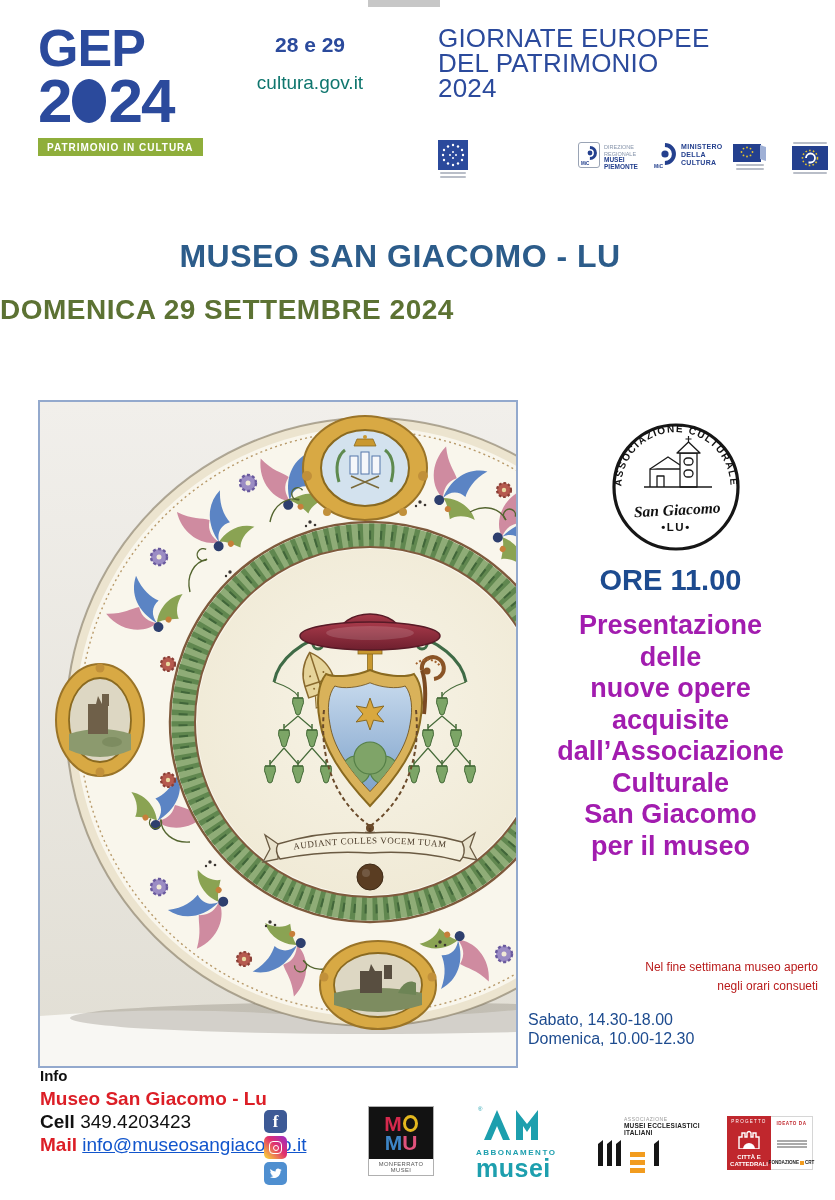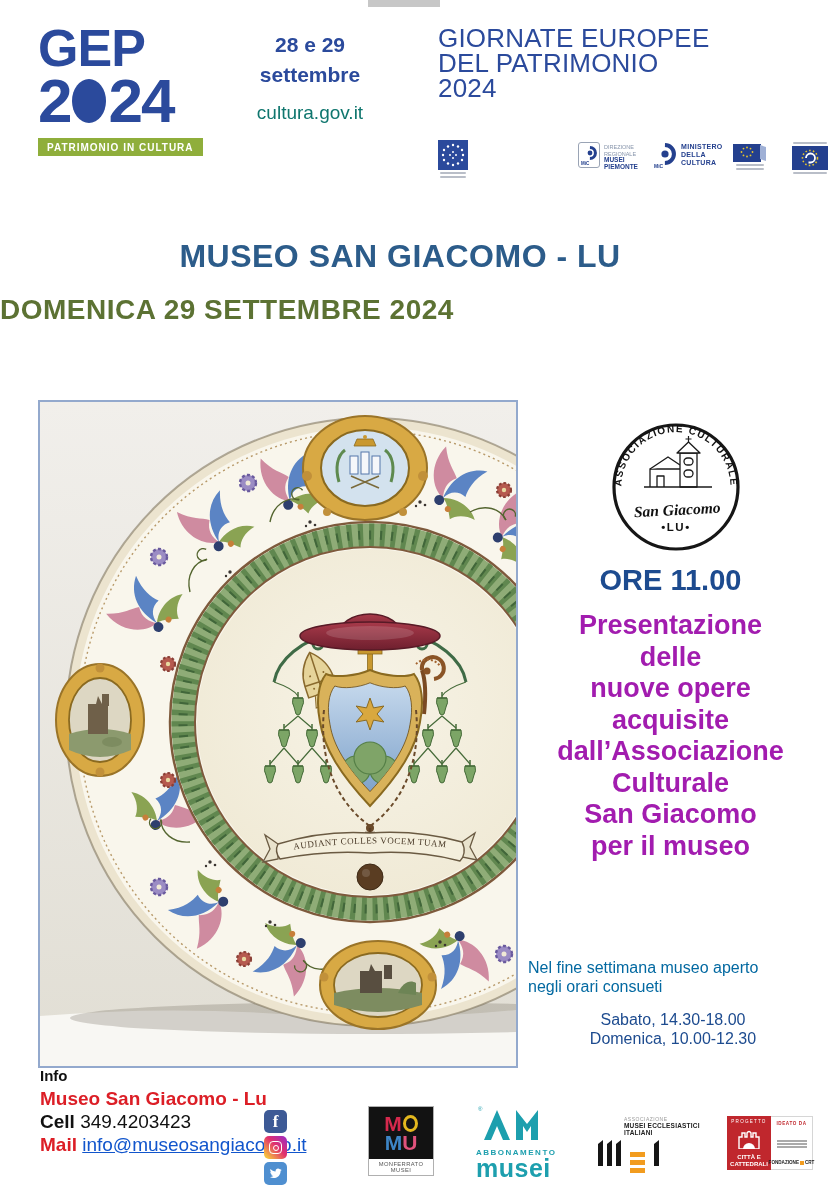--- a/index.html
+++ b/index.html
@@ -50,23 +50,23 @@
   .photo-frame { position:absolute; left:38px; top:400px; width:480px; height:668px;
                  border:2px solid #93a9cd; background:#e9e7e2; }
   .photo-frame svg { display:block; }
 
   
   .assoc-logo { position:absolute; left:606px; top:414px; width:140px; height:146px; }
   .program-time { position:absolute; left:528px; top:564px; width:285px; text-align:center;
                   color:#1d4b8f; font-size:29px; font-weight:bold; }
   .program-desc { position:absolute; left:523px; top:610px; width:295px; text-align:center;
                   color:#a21caf; font-size:27px; font-weight:bold; line-height:31.5px; white-space:pre-line; }
-  .opening-note { position:absolute; left:528px; top:958px; width:290px; text-align:left;
-                  color:#0369a1; font-size:16px; line-height:19px; white-space:pre-line; }
-  .opening-hours { position:absolute; left:528px; top:1010px; width:290px; text-align:center;
+  .opening-note { position:absolute; left:528px; top:958px; width:290px; text-align:right;
+                  color:#b91c1c; font-size:12px; line-height:19px; white-space:pre-line; }
+  .opening-hours { position:absolute; left:528px; top:1010px; width:290px; text-align:left;
                    color:#1d4b8f; font-size:16px; line-height:19px; white-space:pre-line; }
 
   
   .info-block { position:absolute; left:40px; top:1064px; font-size:19px; line-height:23px; color:#111; }
   .info-label { font-size:15px; font-weight:bold; }
   .info-museum { color:#dc1e26; font-weight:bold; }
   .info-row b { font-weight:bold; }
   .mail-label { color:#dc1e26; font-weight:bold; }
   .mail-link { color:#1155cc; text-decoration:underline; cursor:pointer; }
 
@@ -116,21 +116,20 @@
     <div class="gep-year">
       <span>2</span>
       <span class="gep-oval"></span>
       <span>24</span>
     </div>
     <div class="gep-badge">PATRIMONIO IN CULTURA</div>
   </div>
 
   <div class="dates-block">
     <div class="dates-line">28 e 29</div>
-    <div class="dates-line">settembre</div>
     <div class="dates-site">cultura.gov.it</div>
   </div>
 
   <div class="event-title">GIORNATE EUROPEE
 DEL PATRIMONIO
 2024</div>
 
   <div class="partners">
     <div class="ehd-logo">
       <div class="ehd-square">

